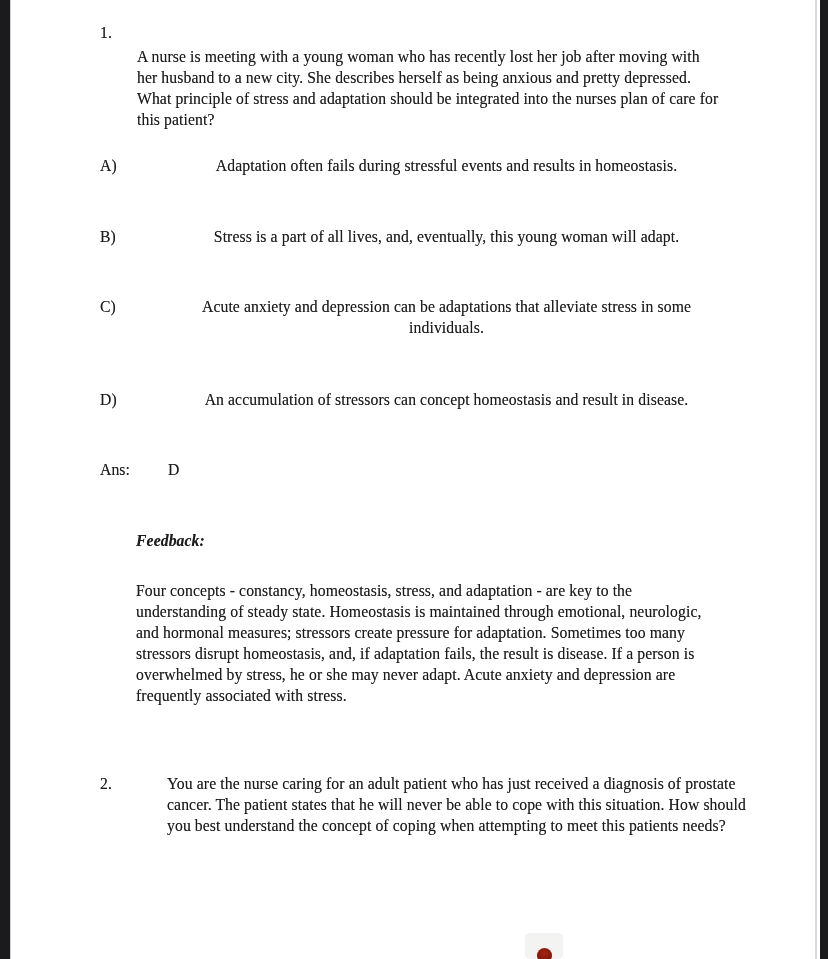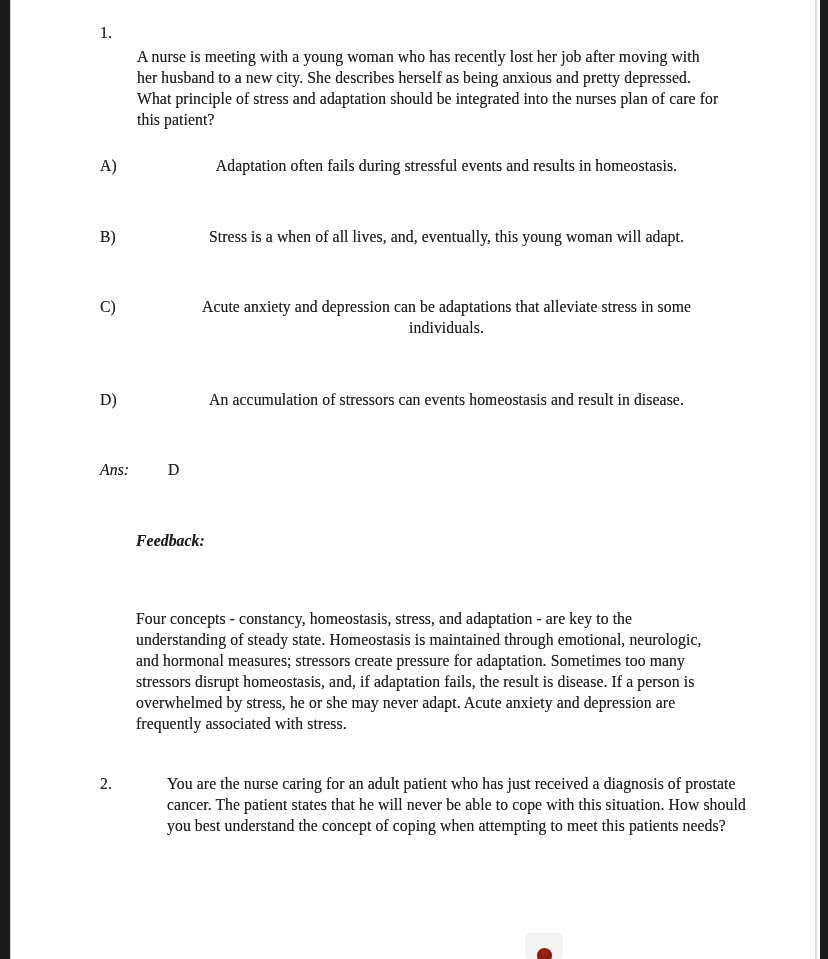--- a/index.html
+++ b/index.html
@@ -45,28 +45,28 @@
   }
   .q-number { width: 38px; }
   .q1-text  { left: 137px; top: 22px;  width: 584px; margin-top: 24px; }
   .q1-num   { left: 100px; top: 22px; }
   .opt-letter { left: 100px; }
   .opt-text   { left: 168px; width: 557px; text-align: center; }
   .optA { top: 155px; }
   .optB { top: 226px; }
   .optC { top: 296px; }
   .optD { top: 389px; }
-  .ans-label { left: 100px; top: 459px; font-style: italic; }
+  .ans-label { left: 100px; top: 459px; }
   .ans-value { left: 168px; top: 459px; }
   .feedback-heading {
     left: 136px; top: 530px;
     font-weight: bold;
     font-style: italic;
   }
-  .feedback-para { left: 136px; top: 608px; width: 581px; }
+  .feedback-para { left: 136px; top: 580px; width: 581px; }
   .q2-num  { left: 100px; top: 773px; }
   .q2-text { left: 141px; top: 773px; width: 593px; margin-left: 26px; }
   
   .dot-halo {
     position: absolute;
     left: 525px; top: 933px;
     width: 38px; height: 26px;
     background: #f3f3f1;
     border-radius: 5px;
   }
@@ -87,27 +87,27 @@
   <div class="edge-band-left"></div>
   <div class="edge-band-right"></div>
 
   <div class="txt q1-num q-number">1.</div>
   <div class="txt q1-text">A nurse is meeting with a young woman who has recently lost her job after moving with her husband to a new city. She describes herself as being anxious and pretty depressed. What principle of stress and adaptation should be integrated into the nurses plan of care for this patient?</div>
 
   <div class="txt opt-letter optA">A)</div>
   <div class="txt opt-text optA">Adaptation often fails during stressful events and results in homeostasis.</div>
 
   <div class="txt opt-letter optB">B)</div>
-  <div class="txt opt-text optB">Stress is a when of all lives, and, eventually, this young woman will adapt.</div>
+  <div class="txt opt-text optB">Stress is a part of all lives, and, eventually, this young woman will adapt.</div>
 
   <div class="txt opt-letter optC">C)</div>
   <div class="txt opt-text optC">Acute anxiety and depression can be adaptations that alleviate stress in some individuals.</div>
 
   <div class="txt opt-letter optD">D)</div>
-  <div class="txt opt-text optD">An accumulation of stressors can events homeostasis and result in disease.</div>
+  <div class="txt opt-text optD">An accumulation of stressors can concept homeostasis and result in disease.</div>
 
   <div class="txt ans-label">Ans:</div>
   <div class="txt ans-value">D</div>
 
   <div class="txt feedback-heading">Feedback:</div>
   <div class="txt feedback-para">Four concepts - constancy, homeostasis, stress, and adaptation - are key to the understanding of steady state. Homeostasis is maintained through emotional, neurologic, and hormonal measures; stressors create pressure for adaptation. Sometimes too many stressors disrupt homeostasis, and, if adaptation fails, the result is disease. If a person is overwhelmed by stress, he or she may never adapt. Acute anxiety and depression are frequently associated with stress.</div>
 
   <div class="txt q2-num q-number">2.</div>
   <div class="txt q2-text">You are the nurse caring for an adult patient who has just received a diagnosis of prostate cancer. The patient states that he will never be able to cope with this situation. How should you best understand the concept of coping when attempting to meet this patients needs?</div>
 

